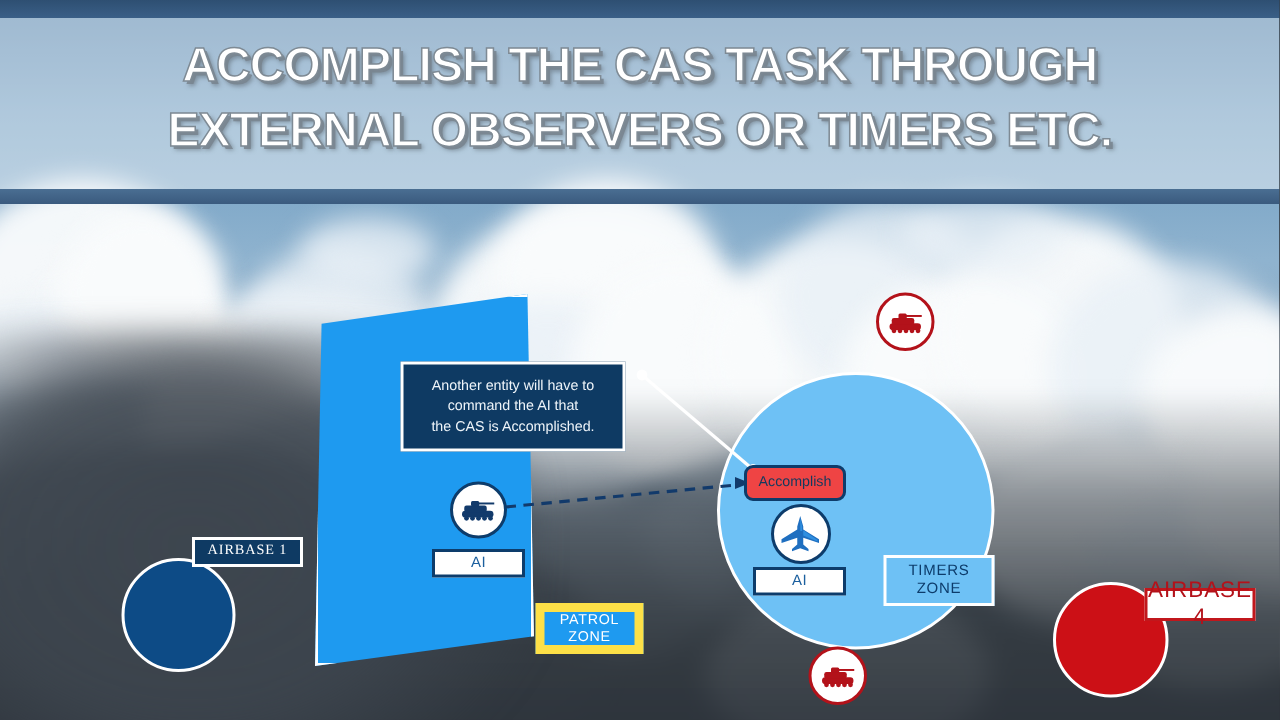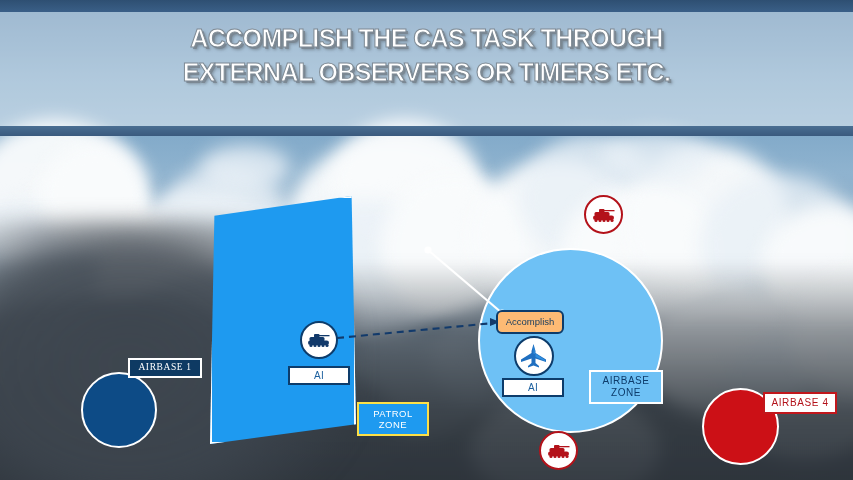--- a/index.html
+++ b/index.html
@@ -53,21 +53,21 @@
     position:absolute; left:0; top:0; width:853px; height:12px;
     background:linear-gradient(180deg,#2e4f72 0%, #3a5f87 100%);
   }
   .header-rule-bottom {
     position:absolute; left:0; top:126px; width:853px; height:10px;
     background:linear-gradient(180deg,#4a6e92 0%,#3a5a7e 100%);
   }
   .title {
     position:absolute; left:0; top:22px; width:853px;
     text-align:center;
-    font-size:25px; font-weight:bold; line-height:1.35;
+    font-size:32px; font-weight:bold; line-height:1.35;
     letter-spacing:-0.6px;
     color:#ffffff;
     -webkit-text-stroke:1px #7e8a94;
     text-shadow:
       2px 2px 0 rgba(120,132,142,0.85),
       3px 3px 3px rgba(90,100,110,0.55);
     font-family:"Liberation Sans", sans-serif;
     white-space:pre-line;
   }
 
@@ -118,37 +118,37 @@
     color:#1b5f9e; font-size:10px; letter-spacing:0.3px;
   }
   .chip-airbase-blue {
     width:74px; height:20px;
     background:#0e3a63; border:2px solid #ffffff;
     color:#ffffff; font-size:9.5px; letter-spacing:0.6px;
   }
   .chip-airbase-red {
     width:74px; height:22px;
     background:#ffffff; border:2px solid #c1171c;
-    color:#b3121a; font-size:10px; letter-spacing:0.6px;
+    color:#b3121a; font-size:15px; letter-spacing:0.6px;
   }
   .chip-zone-blue {
     width:72px; height:34px;
-    background:#1e9af0; border:2px solid #fde047;
+    background:#1e9af0; border:6px solid #fde047;
     color:#ffffff; font-size:9.5px; letter-spacing:0.5px;
     white-space:pre-line;
   }
   .chip-zone-light {
     width:74px; height:34px;
     background:#6ec1f5; border:2px solid #ffffff;
     color:#0d3c6b; font-size:10px; letter-spacing:0.5px;
     white-space:pre-line;
   }
   .chip-accomplish {
     width:68px; height:24px; border-radius:6px;
-    background:#fdba74; border:2px solid #0d3c6b;
+    background:#ef4444; border:2px solid #0d3c6b;
     color:#123a5e; font-size:9.5px;
   }
 
   
   .disc { position:absolute; border-radius:50%; border:2px solid #ffffff; }
   .disc-blue { background:#0d4b86; }
   .disc-red  { background:#cc1016; }
 
   
   .unit {
@@ -226,20 +226,25 @@
   <svg class="leader-svg">
 
     <line x1="428" y1="250" x2="502" y2="313" stroke="#ffffff" stroke-width="2.2"></line>
     <circle cx="428" cy="250" r="3.6" fill="#ffffff"></circle>
     <circle cx="502" cy="313" r="3.6" fill="#ffffff"></circle>
 
     <line x1="337" y1="338" x2="494" y2="323" stroke="#123a6b" stroke-width="2.1" stroke-dasharray="7,5"></line>
     <polygon points="500,322 490,318 490,326" fill="#123a6b"></polygon>
   </svg>
 
+  <div class="callout">
+    <div class="callout-text">Another entity will have to
+command the AI that
+the CAS is Accomplished.</div>
+  </div>
 
   <div class="unit unit-blue" style="left:300px; top:321px; width:38px; height:38px;">
     <svg width="26" height="16" viewBox="0 0 52 32">
       <rect x="4" y="17" width="42" height="9" rx="4.5" fill="#123a6b"></rect>
       <rect x="7" y="10" width="30" height="9" rx="3" fill="#123a6b"></rect>
       <rect x="16" y="4" width="11" height="7" rx="2" fill="#123a6b"></rect>
       <rect x="25" y="6" width="22" height="2.6" fill="#123a6b"></rect>
       <circle cx="10" cy="27" r="3.2" fill="#123a6b"></circle>
       <circle cx="18" cy="27" r="3.2" fill="#123a6b"></circle>
       <circle cx="26" cy="27" r="3.2" fill="#123a6b"></circle>
@@ -258,21 +263,21 @@
     <svg width="28" height="26" viewBox="0 0 56 52">
 
       <path d="M27 2 L31 16 L31 20 L52 33 L52 38 L31 31 L31 40 L38 46 L38 49 L27 45 L16 49 L16 46 L23 40 L23 31 L2 38 L2 33 L23 20 L23 16 Z" fill="#1f6fc0"></path>
       <path d="M27 4 L29.5 16 L29.5 22 L27 22 Z" fill="#2f8fe0"></path>
       <path d="M31 21 L50 34 L50 36 L31 28 Z" fill="#2f8fe0"></path>
     </svg>
   </div>
 
   <div class="chip chip-ai" style="left:502px; top:378px;">AI</div>
 
-  <div class="chip chip-zone-light" style="left:589px; top:370px;">AIRBASE
+  <div class="chip chip-zone-light" style="left:589px; top:370px;">TIMERS
 ZONE</div>
 
   <div class="disc disc-blue" style="left:81px; top:372px; width:76px; height:76px;"></div>
   <div class="chip chip-airbase-blue" style="left:128px; top:358px;font-family:Liberation Serif, serif;">AIRBASE 1</div>
 
   <div class="disc disc-red" style="left:702px; top:388px; width:77px; height:77px;"></div>
   <div class="chip chip-airbase-red" style="left:763px; top:392px;">AIRBASE 4</div>
 
   <div class="unit unit-red" style="left:584px; top:195px; width:39px; height:39px;">
     <svg width="26" height="16" viewBox="0 0 52 32">

